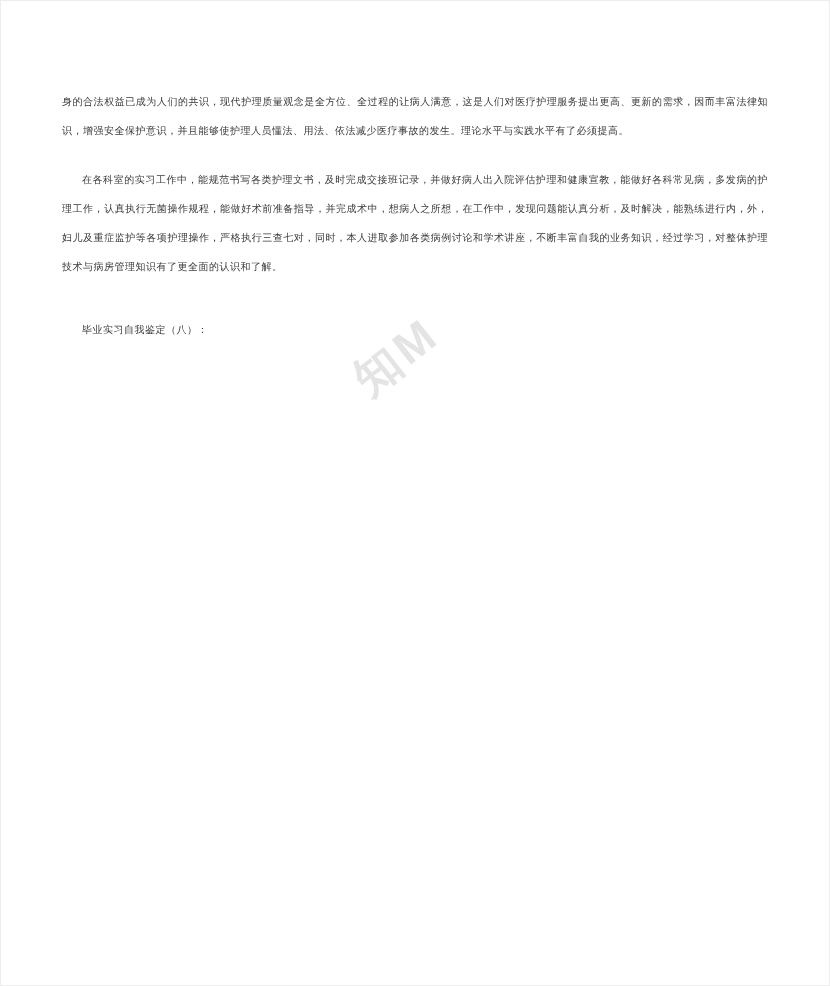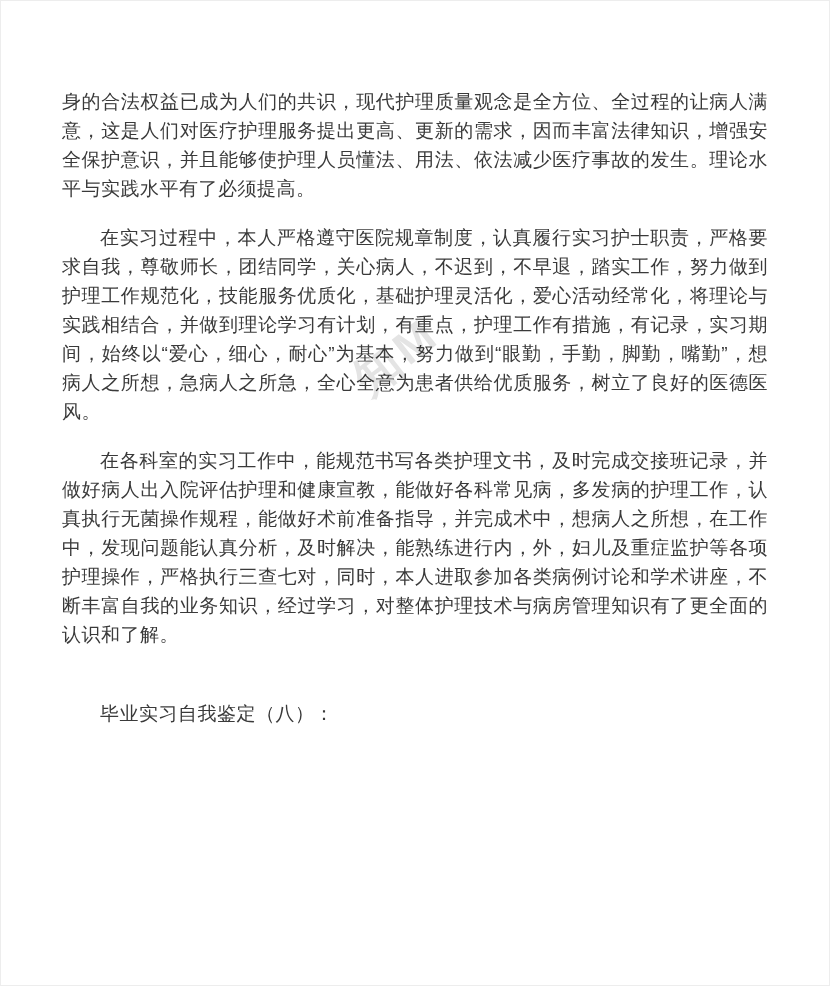--- a/index.html
+++ b/index.html
@@ -18,33 +18,34 @@
     font-family: "Liberation Sans", "DejaVu Sans", sans-serif;
     color: #3a3a3a;
     overflow: hidden;
   }
   .doc-body {
     position: relative;
     z-index: 1;
   }
   p.para {
     margin: 0 0 20px 0;
-    font-size: 19px;
+    font-size: 10px;
     line-height: 29px;
     letter-spacing: 0.5px;
     text-align: justify;
     word-break: break-all;
   }
   p.para.indent {
     text-indent: 2em;
   }
   p.para.heading {
-    margin-top: 50px;
+    margin-top: 35px;
     margin-bottom: 38px;
     text-indent: 2em;
+    font-family: Liberation Mono, monospace;
   }
   .watermark {
     position: absolute;
     left: 340px;
     top: 360px;
     z-index: 0;
     transform: rotate(-38deg);
     transform-origin: left top;
     font-size: 46px;
     font-weight: bold;
@@ -60,21 +61,20 @@
 <body>
 
 <div class="page">
 
   <div class="watermark">知M</div>
 
   <div class="doc-body">
 
     <p class="para">身的合法权益已成为人们的共识，现代护理质量观念是全方位、全过程的让病人满意，这是人们对医疗护理服务提出更高、更新的需求，因而丰富法律知识，增强安全保护意识，并且能够使护理人员懂法、用法、依法减少医疗事故的发生。理论水平与实践水平有了必须提高。</p>
 
-    <p class="para indent">在实习过程中，本人严格遵守医院规章制度，认真履行实习护士职责，严格要求自我，尊敬师长，团结同学，关心病人，不迟到，不早退，踏实工作，努力做到护理工作规范化，技能服务优质化，基础护理灵活化，爱心活动经常化，将理论与实践相结合，并做到理论学习有计划，有重点，护理工作有措施，有记录，实习期间，始终以“爱心，细心，耐心”为基本，努力做到“眼勤，手勤，脚勤，嘴勤”，想病人之所想，急病人之所急，全心全意为患者供给优质服务，树立了良好的医德医风。</p>
 
     <p class="para indent">在各科室的实习工作中，能规范书写各类护理文书，及时完成交接班记录，并做好病人出入院评估护理和健康宣教，能做好各科常见病，多发病的护理工作，认真执行无菌操作规程，能做好术前准备指导，并完成术中，想病人之所想，在工作中，发现问题能认真分析，及时解决，能熟练进行内，外，妇儿及重症监护等各项护理操作，严格执行三查七对，同时，本人进取参加各类病例讨论和学术讲座，不断丰富自我的业务知识，经过学习，对整体护理技术与病房管理知识有了更全面的认识和了解。</p>
 
     <p class="para heading">毕业实习自我鉴定（八）：</p>
 
 
 
   </div>
 </div>
 

